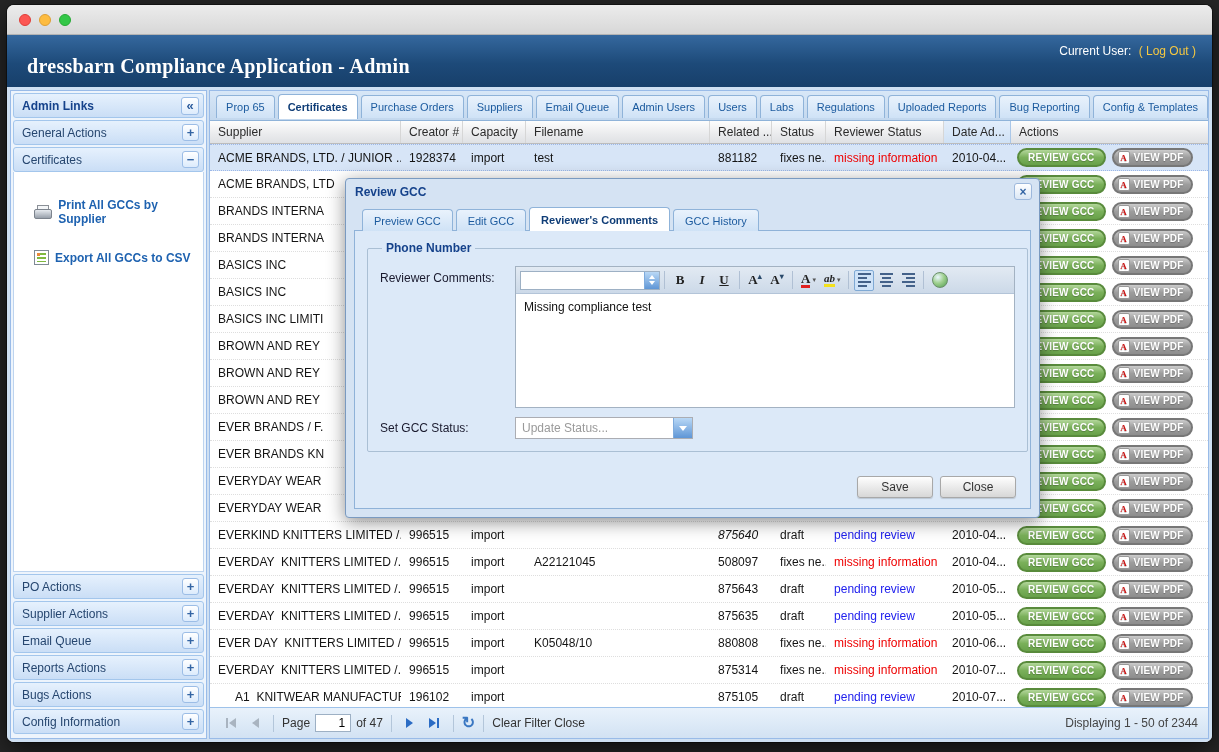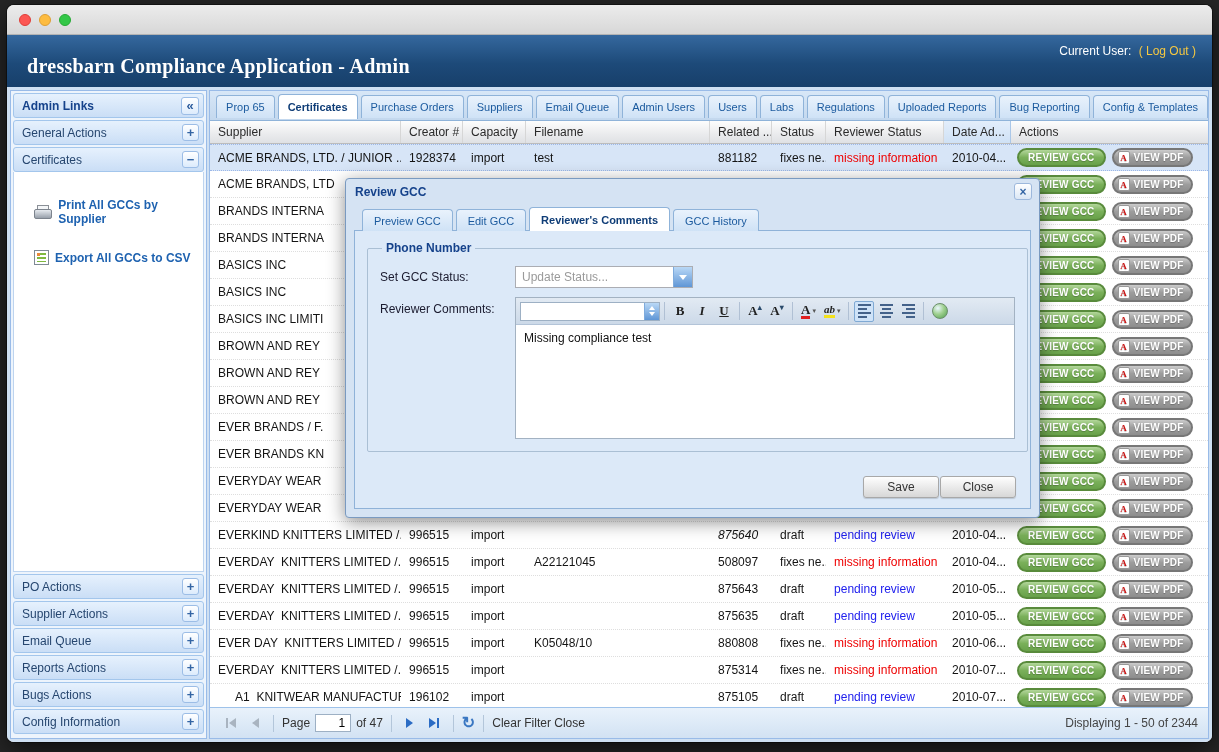--- a/index.html
+++ b/index.html
@@ -166,21 +166,21 @@
   .ed-area { display:block; width:100%; height:113px; border:0; outline:none; resize:none;
     font-family:"Liberation Sans", sans-serif; font-size:12px; color:#111; padding:6px 8px; }
 
   .notify { position:relative; margin:14px 2px 0; height:16px; }
   .notify::before { content:""; position:absolute; left:0; right:0; top:8px; height:1px; background:#aabfd4; }
   .notify-inner { position:absolute; left:12px; top:0; display:flex; align-items:center; gap:6px;
     background:#dce9f8; padding:0 5px; }
   .chk { width:13px; height:13px; background:#fff; border:1px solid #8a9cb2; border-radius:2px; cursor:pointer; }
   .notify-lbl { font-size:12px; font-weight:bold; color:#15428b; }
 
-  .m-footer { position:absolute; right:14px; bottom:10px; display:flex; gap:1px; }
+  .m-footer { position:absolute; right:14px; bottom:10px; display:flex; gap:7px; }
   .mbtn { width:76px; height:22px; font-family:"Liberation Sans", sans-serif; font-size:12px; color:#333;
     background:linear-gradient(#fefefe,#d7d7d7); border:1px solid #a8a8a8; border-radius:3px; cursor:pointer;
     box-shadow:0 1px 1px rgba(0,0,0,.15); }
 </style>
 </head>
 <body>
 
 <div class="window">
   <div class="titlebar">
     <span class="light red"></span>
@@ -610,98 +610,98 @@
     </div>
     <div class="m-tabs" id="mtabs">
         <span class="mtab">Preview GCC</span>
         <span class="mtab">Edit GCC</span>
         <span class="mtab active">Reviewer's Comments</span>
         <span class="mtab">GCC History</span>
       </div>
     <div class="m-body">
       <fieldset class="m-fs">
         <legend>Phone Number</legend>
+        <div class="m-row top">
+          <span class="m-label">Reviewer Comments:</span>
+          <div class="editor">
+            <div class="ed-toolbar" id="edtoolbar">
+                <span class="ed-fontsel">
+                  <span class="ed-spin">
+                    <i class="su"></i>
+                    <i class="sd"></i>
+                  </span>
+                </span>
+                <span class="ed-sep"></span>
+                <span class="ed-btn">
+                  <span class="g gb">B</span>
+                </span>
+                <span class="ed-btn">
+                  <span class="g gi">I</span>
+                </span>
+                <span class="ed-btn">
+                  <span class="g gu">U</span>
+                </span>
+                <span class="ed-sep"></span>
+                <span class="ed-btn">
+                  <span class="g ga">A<i class="cf">▴</i></span>
+                </span>
+                <span class="ed-btn">
+                  <span class="g ga">A<i class="cf dn">▾</i></span>
+                </span>
+                <span class="ed-sep"></span>
+                <span class="ed-btn">
+                  <span class="g gcolor">A</span>
+                  <i class="caret">▾</i>
+                </span>
+                <span class="ed-btn">
+                  <span class="g ghl">ab</span>
+                  <i class="caret">▾</i>
+                </span>
+                <span class="ed-sep"></span>
+                <span class="ed-btn active">
+                  <span class="alico al-left">
+                    <i></i>
+                    <i></i>
+                    <i></i>
+                    <i></i>
+                  </span>
+                </span>
+                <span class="ed-btn">
+                  <span class="alico al-center">
+                    <i></i>
+                    <i></i>
+                    <i></i>
+                    <i></i>
+                  </span>
+                </span>
+                <span class="ed-btn">
+                  <span class="alico al-right">
+                    <i></i>
+                    <i></i>
+                    <i></i>
+                    <i></i>
+                  </span>
+                </span>
+                <span class="ed-sep"></span>
+                <span class="ed-btn">
+                  <span class="globe"></span>
+                </span>
+              </div>
+            <textarea class="ed-area" style="">Missing compliance test</textarea>
+          </div>
+        </div>
         <div class="m-row">
           <span class="m-label">Set GCC Status:</span>
           <span class="m-select">
             <span class="m-sel-text">Update Status...</span>
             <span class="m-sel-arrow">
                 <i></i>
               </span>
           </span>
         </div>
-        <div class="m-row top">
-          <span class="m-label">Reviewer Comments:</span>
-          <div class="editor">
-            <div class="ed-toolbar" id="edtoolbar">
-                <span class="ed-fontsel">
-                  <span class="ed-spin">
-                    <i class="su"></i>
-                    <i class="sd"></i>
-                  </span>
-                </span>
-                <span class="ed-sep"></span>
-                <span class="ed-btn">
-                  <span class="g gb">B</span>
-                </span>
-                <span class="ed-btn">
-                  <span class="g gi">I</span>
-                </span>
-                <span class="ed-btn">
-                  <span class="g gu">U</span>
-                </span>
-                <span class="ed-sep"></span>
-                <span class="ed-btn">
-                  <span class="g ga">A<i class="cf">▴</i></span>
-                </span>
-                <span class="ed-btn">
-                  <span class="g ga">A<i class="cf dn">▾</i></span>
-                </span>
-                <span class="ed-sep"></span>
-                <span class="ed-btn">
-                  <span class="g gcolor">A</span>
-                  <i class="caret">▾</i>
-                </span>
-                <span class="ed-btn">
-                  <span class="g ghl">ab</span>
-                  <i class="caret">▾</i>
-                </span>
-                <span class="ed-sep"></span>
-                <span class="ed-btn active">
-                  <span class="alico al-left">
-                    <i></i>
-                    <i></i>
-                    <i></i>
-                    <i></i>
-                  </span>
-                </span>
-                <span class="ed-btn">
-                  <span class="alico al-center">
-                    <i></i>
-                    <i></i>
-                    <i></i>
-                    <i></i>
-                  </span>
-                </span>
-                <span class="ed-btn">
-                  <span class="alico al-right">
-                    <i></i>
-                    <i></i>
-                    <i></i>
-                    <i></i>
-                  </span>
-                </span>
-                <span class="ed-sep"></span>
-                <span class="ed-btn">
-                  <span class="globe"></span>
-                </span>
-              </div>
-            <textarea class="ed-area" style="">Missing compliance test</textarea>
-          </div>
-        </div>
       </fieldset>
       <div class="m-footer">
         <button class="mbtn">Save</button>
         <button class="mbtn">Close</button>
       </div>
     </div>
   </div>
 </div>
 
 </body></html>

